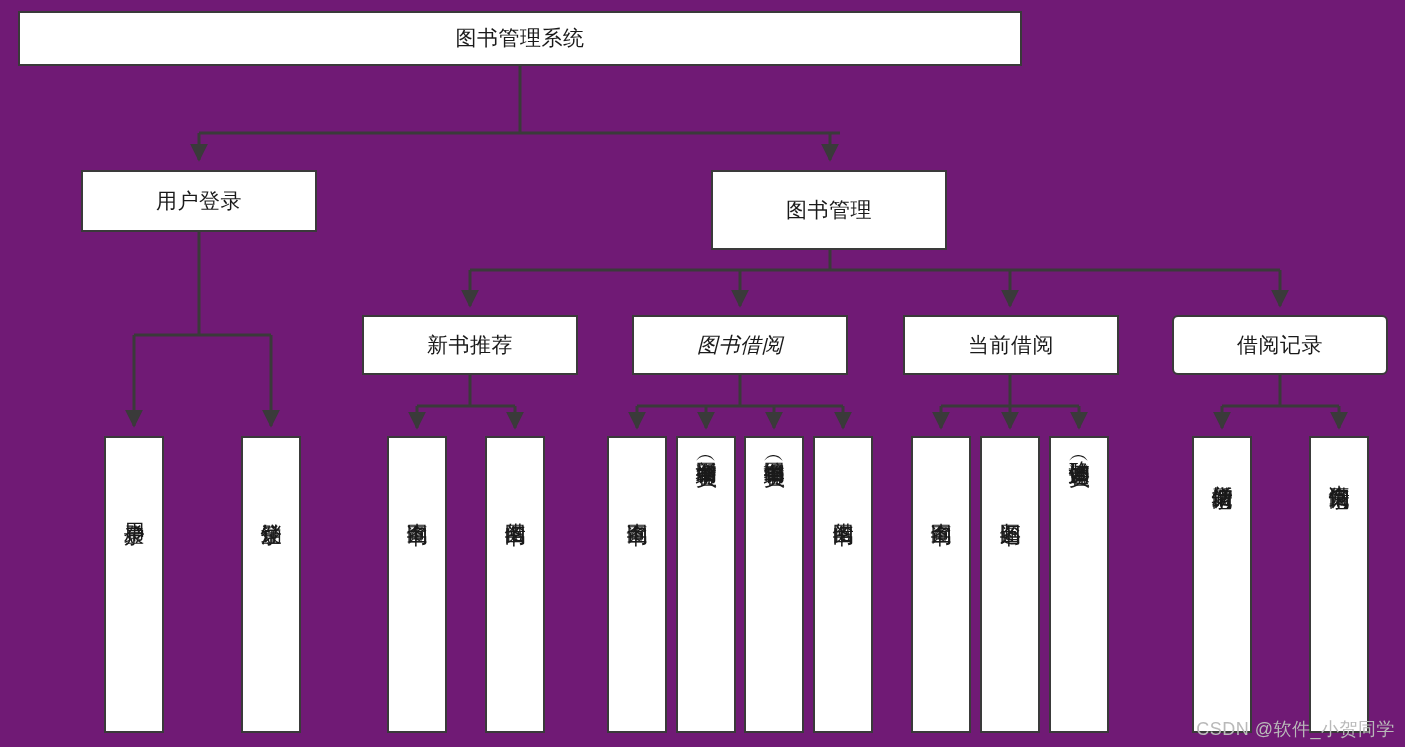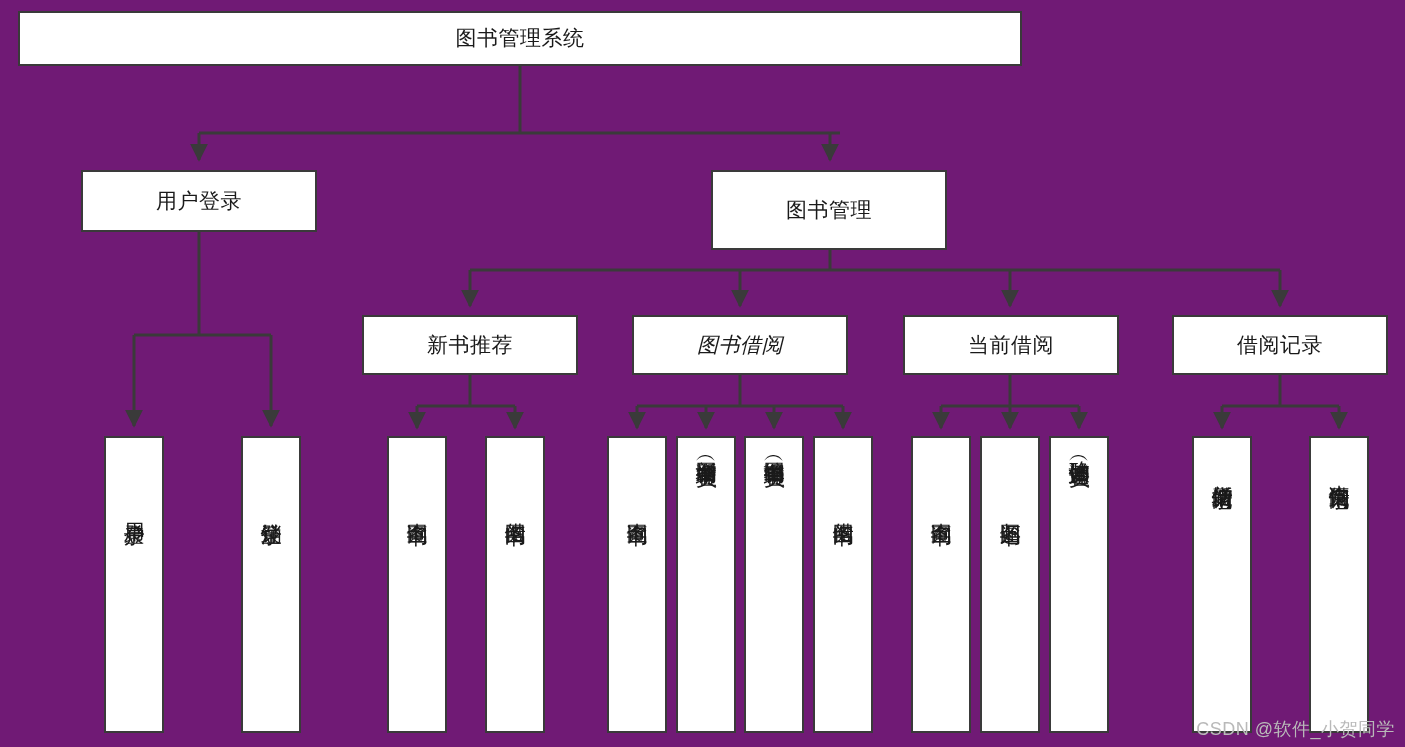--- a/index.html
+++ b/index.html
@@ -140,21 +140,21 @@
 
   <div class="node horiz" style="left:362px; top:315px; width:216px; height:60px;">
     <span class="cap">新书推荐</span>
   </div>
   <div class="node horiz" style="left:632px; top:315px; width:216px; height:60px;font-style:italic;">
     <span class="cap">图书借阅</span>
   </div>
   <div class="node horiz" style="left:903px; top:315px; width:216px; height:60px;">
     <span class="cap">当前借阅</span>
   </div>
-  <div class="node horiz" style="left:1172px; top:315px; width:216px; height:60px;">
+  <div class="node horiz" style="left:1172px; top:315px; width:216px; height:60px;border-radius:6px;">
     <span class="cap">借阅记录</span>
   </div>
 
   <div class="node vert" style="left:104px; top:436px; width:60px; height:297px; padding-top:68px;">
     <span class="cap">用户登录</span>
   </div>
   <div class="node vert" style="left:241px; top:436px; width:60px; height:297px; padding-top:68px;">
     <span class="cap">注销登录</span>
   </div>
 

